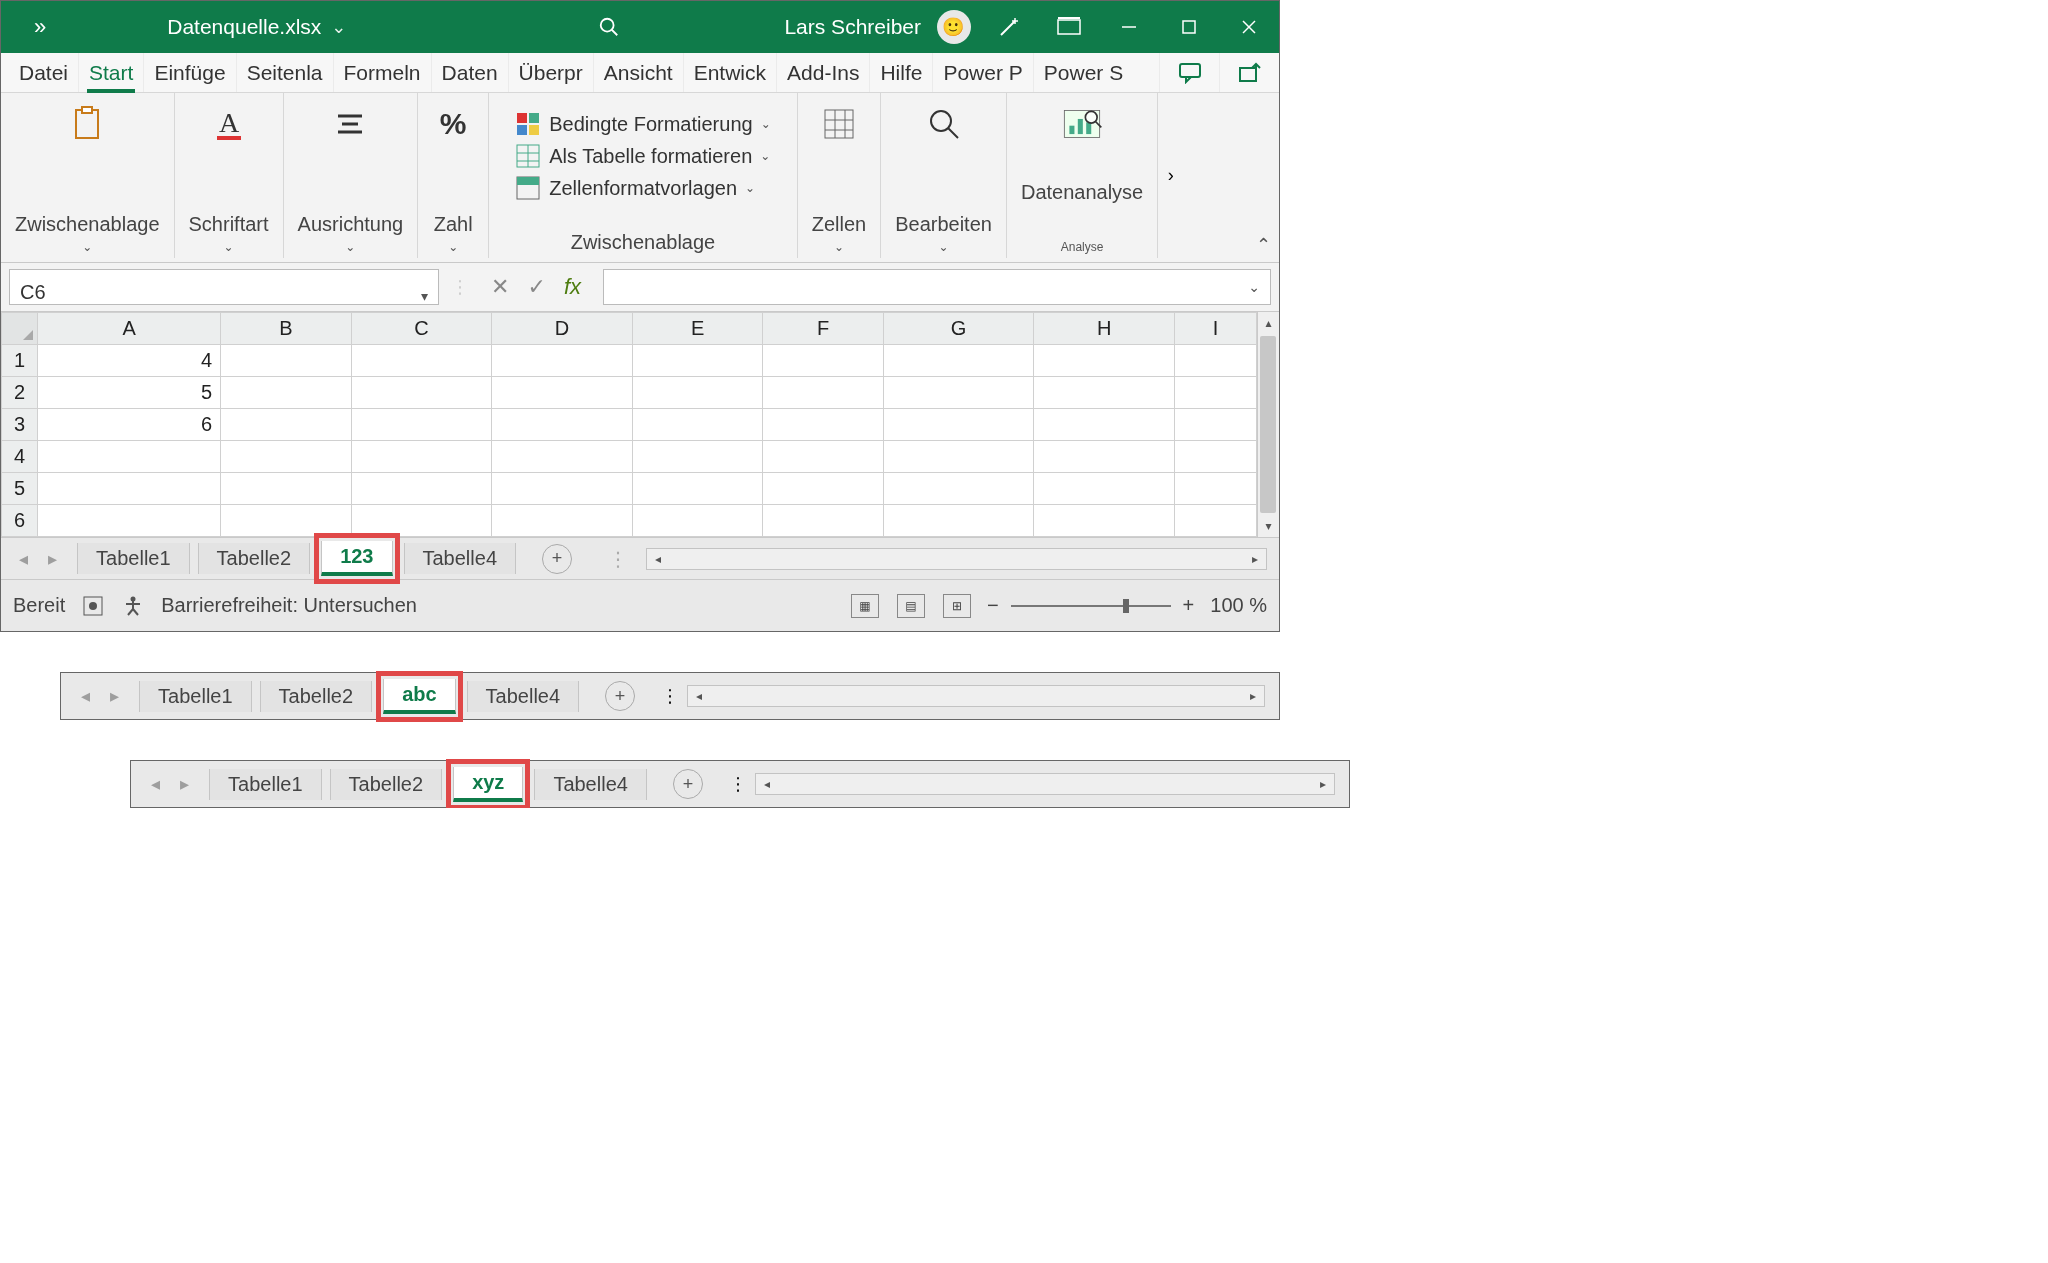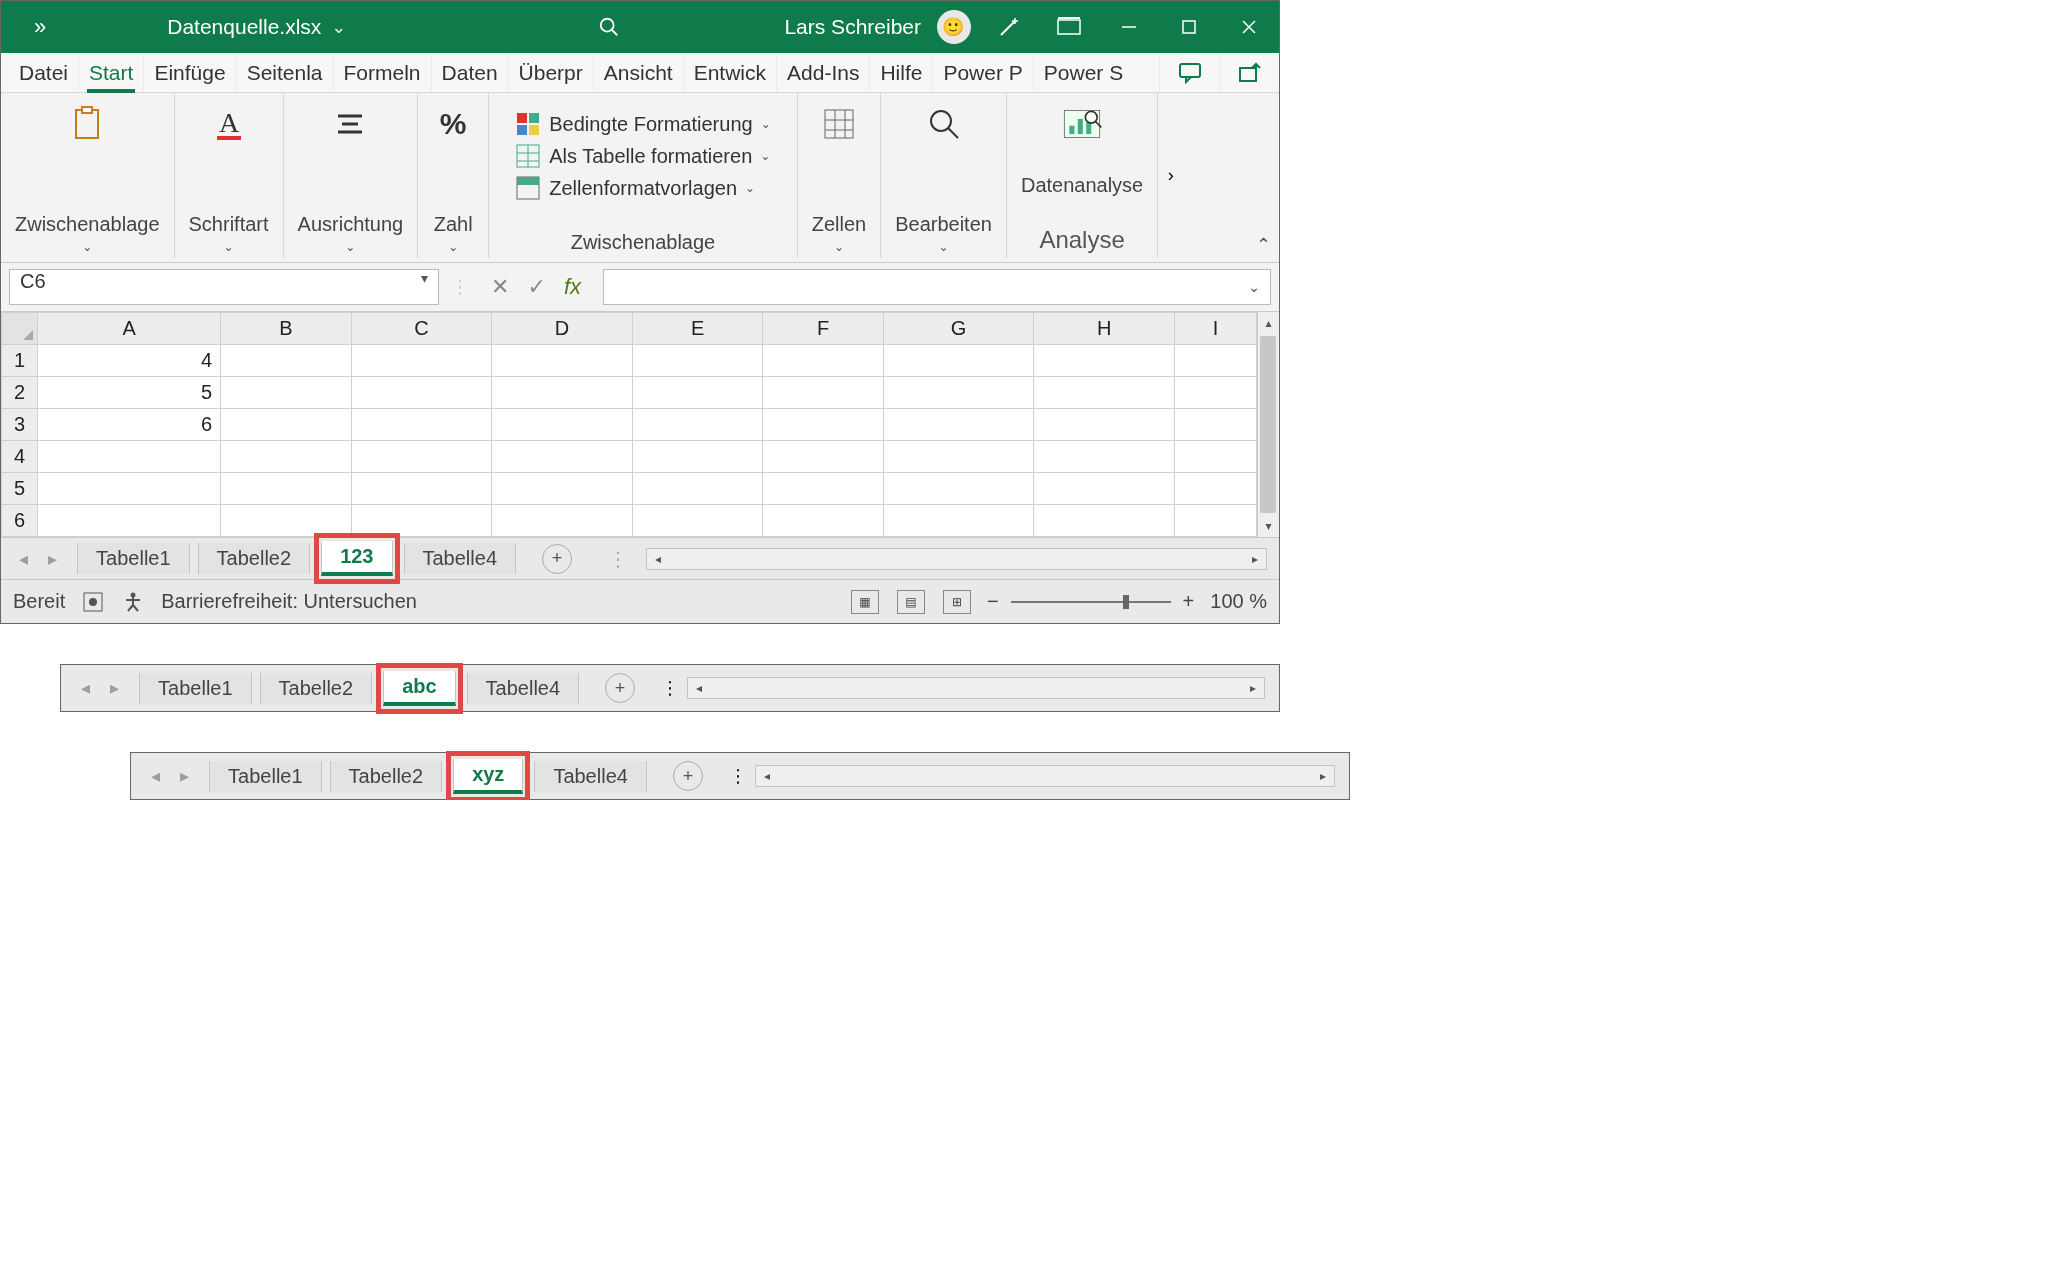--- a/index.html
+++ b/index.html
@@ -41,21 +41,21 @@
   .rgroup .icon { width: 42px; height: 42px; display:flex; align-items:center; justify-content:center; }
   .rgroup .glabel { font-size: 20px; color: #444; display:flex; flex-direction:column; align-items:center; gap:4px; }
   .chev { font-size: 12px; color:#555; }
   .style-rows { display:flex; flex-direction:column; gap:6px; padding: 8px 12px; flex:1; }
   .style-row { display:flex; align-items:center; gap:8px; font-size:20px; color:#333; }
   .style-row .si { width:26px; height:26px; }
   .ribbon-collapse { position:absolute; right:8px; bottom:6px; font-size:18px; color:#555; }
 
   
   .fbar { display:flex; align-items:center; padding: 6px 8px; gap: 12px; border-bottom: 1px solid #c9c9c9; background:#f3f3f3; }
-  .namebox { width: 430px; height: 36px; background:#fff; border:1px solid #bbb; display:flex; align-items:flex-start; padding: 0 10px; font-size:20px; color:#333; }
+  .namebox { width: 430px; height: 36px; background:#fff; border:1px solid #bbb; display:flex; align-items:flex-end; padding: 0 10px; font-size:20px; color:#333; }
   .namebox .dd { margin-left:auto; font-size:14px; color:#555; }
   .fbtns { display:flex; align-items:center; gap:18px; padding: 0 10px; color:#888; }
   .fbtn { font-size:22px; }
   .fbtn.fx { font-style: italic; color:#4d7c0f; }
   .fxbox { flex:1; height:36px; background:#fff; border:1px solid #bbb; display:flex; align-items:center; padding:0 10px; }
   .fxbox .dd { margin-left:auto; font-size:14px; color:#555; }
 
   
   .grid-wrap { display:flex; }
   .grid-main { flex:1; }
@@ -76,21 +76,21 @@
   .sheet-highlight { border: 5px solid #e04848; padding: 3px 2px; display:flex; margin-left:-4px; margin-right:-4px; }
   .sheet { padding: 4px 18px; font-size:20px; color:#444; background:#e3e3e3; border-right:1px solid #c5c5c5; border-left:1px solid #c5c5c5; }
   .sheet.active { background:#fff; color:#0f7b4a; font-weight:bold; border-bottom: 4px solid #0f7b4a; }
   .addsheet { width:30px; height:30px; border-radius:50%; border:1px solid #aaa; display:flex; align-items:center; justify-content:center; margin: 0 18px; color:#555; }
   .tabsrow .vdots { color:#aaa; font-size:20px; padding:0 10px; }
   .hscroll { flex:1; height:22px; background:#efefef; border:1px solid #c3c3c3; display:flex; align-items:center; margin-right: 6px; }
   .hscroll .harrow { width:22px; text-align:center; font-size:12px; color:#555; }
   .hscroll .htrack { flex:1; }
 
   
-  .status { height: 44px; background:#e9e9e9; border-top:1px solid #c9c9c9; display:flex; align-items:center; padding: 0 12px; gap: 16px; font-size:20px; color:#444; }
+  .status { height: 52px; background:#e9e9e9; border-top:1px solid #c9c9c9; display:flex; align-items:center; padding: 0 12px; gap: 16px; font-size:20px; color:#444; }
   .status-icon { width:24px; height:24px; display:flex; align-items:center; justify-content:center; }
   .views { margin-left:auto; display:flex; gap:18px; }
   .viewbtn { width:28px; height:24px; border:1px solid #888; display:flex; align-items:center; justify-content:center; font-size:12px; }
   .zoomslider { display:flex; align-items:center; gap:12px; }
   .zoomtrack { width:160px; height:2px; background:#777; position:relative; }
   .zoomthumb { position:absolute; top:-6px; left:70%; width:6px; height:14px; background:#666; }
 
   
   .fragment { height: 48px; background:#e9e9e9; border:1px solid #666; display:flex; align-items:center; padding:0 8px; gap:8px; }
   .frag-outer { padding-top: 40px; display:flex; }
@@ -300,21 +300,21 @@
             <rect x="10" y="22" width="6" height="10" fill="#4a8"></rect>
             <rect x="20" y="14" width="6" height="18" fill="#4a8"></rect>
             <rect x="30" y="18" width="6" height="14" fill="#4a8"></rect>
             <circle cx="36" cy="12" r="7" stroke="#333" stroke-width="2" fill="rgba(255,255,255,.7)"></circle>
             <line x1="41" y1="17" x2="48" y2="24" stroke="#333" stroke-width="2"></line>
           </svg>
       </div>
       <div class="glabel">
           <span>Datenanalyse</span>
         </div>
-      <div style="font-size:24px; color:#555;">Analyse</div>
+      <div style="font-size:12px; color:#555;">Analyse</div>
     </div>
     <div style="border-left:1px solid #d7d7d7; width:26px; display:flex; align-items:center; justify-content:center;">
         <span>›</span>
       </div>
     <span class="ribbon-collapse">⌃</span>
   </div>
 
   <div class="fbar">
     <div class="namebox">
       <span>C6</span>

